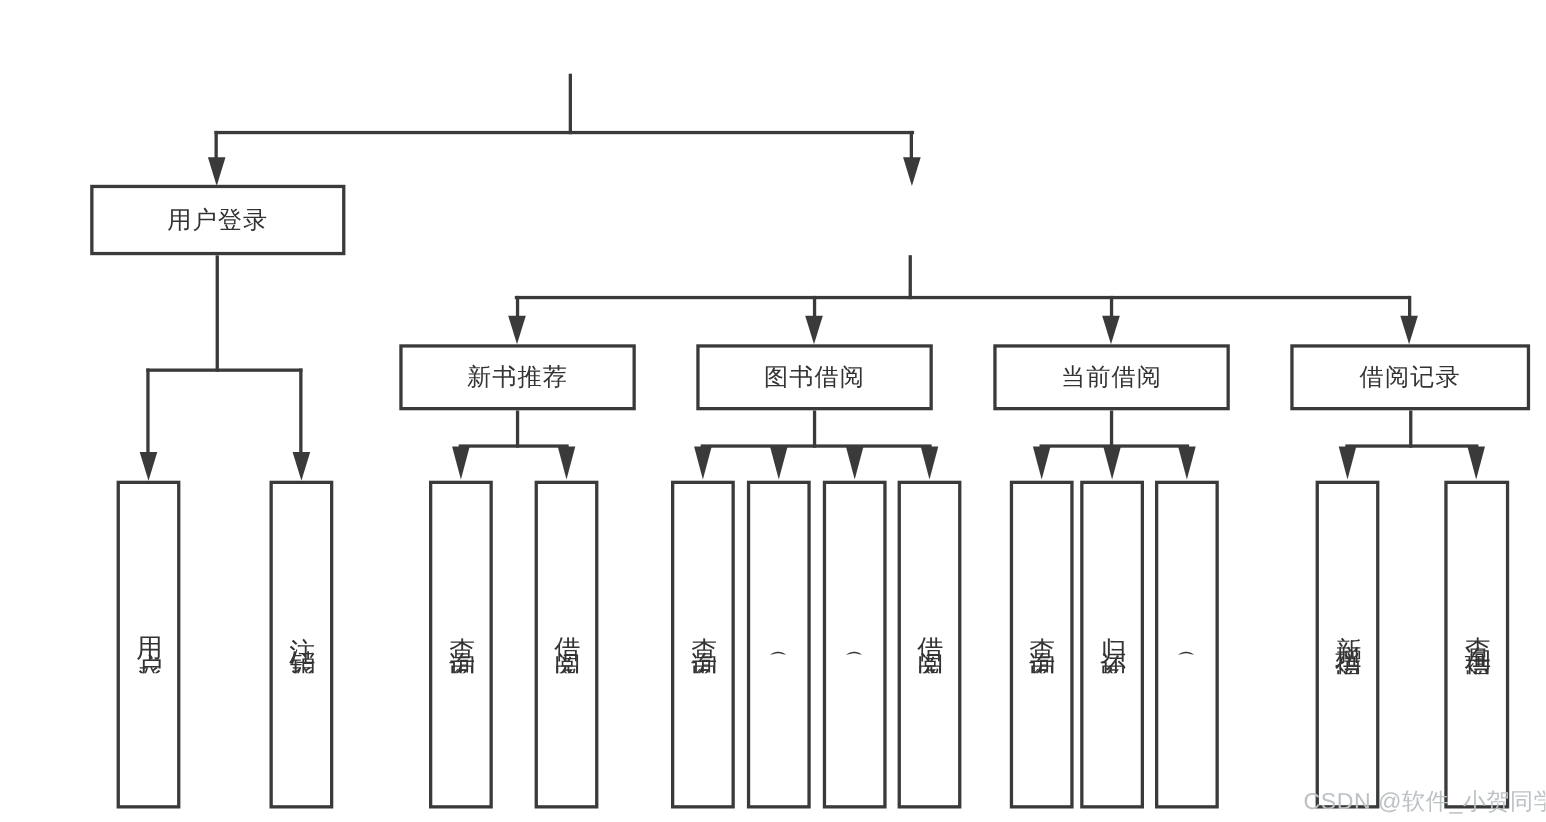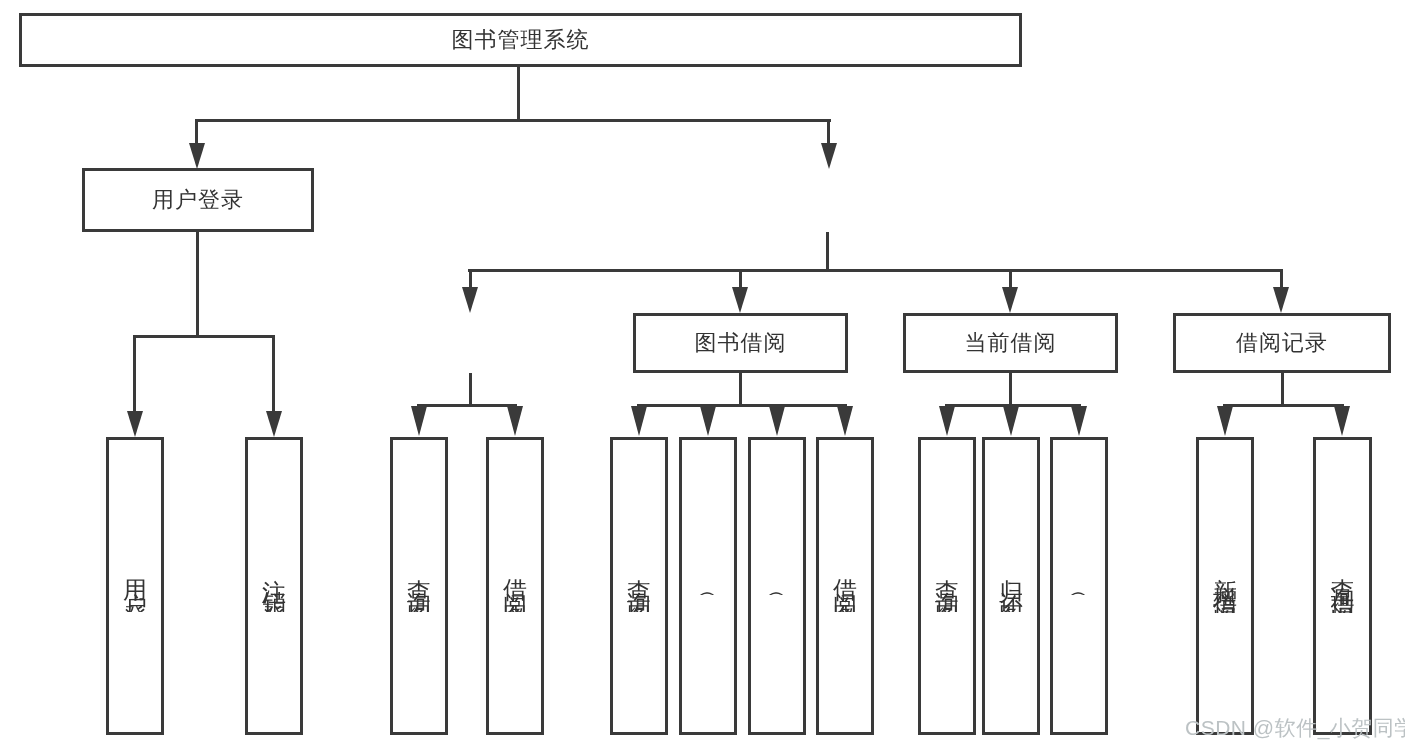--- a/index.html
+++ b/index.html
@@ -38,23 +38,20 @@
   .watermark{
     position:absolute;left:1185px;top:714px;z-index:10;
     color:var(--wm);font-size:21px;letter-spacing:0.5px;white-space:nowrap;
   }
 </style>
 </head>
 <body>
 
 <div class="stage">
 
-  <div class="box" style="left:19px;top:13px;width:1003px;height:54px;">
-    <span>图书管理系统</span>
-  </div>
 
   <div class="line" style="left:517px;top:67px;width:3px;height:55px;"></div>
   <div class="line" style="left:195px;top:119px;width:636px;height:3px;"></div>
   <div class="line" style="left:195px;top:119px;width:3px;height:28px;"></div>
   <div class="arrow" style="left:189px;top:143px;"></div>
   <div class="line" style="left:827px;top:119px;width:3px;height:28px;"></div>
   <div class="arrow" style="left:821px;top:143px;"></div>
 
   <div class="box" style="left:82px;top:168px;width:232px;height:64px;">
     <span>用户登录</span>
@@ -71,20 +68,23 @@
   <div class="line" style="left:468px;top:269px;width:814px;height:3px;"></div>
   <div class="line" style="left:469px;top:269px;width:3px;height:20px;"></div>
   <div class="arrow" style="left:462px;top:287px;"></div>
   <div class="line" style="left:739px;top:269px;width:3px;height:20px;"></div>
   <div class="arrow" style="left:732px;top:287px;"></div>
   <div class="line" style="left:1009px;top:269px;width:3px;height:20px;"></div>
   <div class="arrow" style="left:1002px;top:287px;"></div>
   <div class="line" style="left:1280px;top:269px;width:3px;height:20px;"></div>
   <div class="arrow" style="left:1273px;top:287px;"></div>
 
+  <div class="box" style="left:363px;top:313px;width:215px;height:60px;">
+    <span>新书推荐</span>
+  </div>
   <div class="box" style="left:903px;top:313px;width:215px;height:60px;">
     <span>当前借阅</span>
   </div>
   <div class="box" style="left:633px;top:313px;width:215px;height:60px;">
     <span>图书借阅</span>
   </div>
   <div class="box" style="left:1173px;top:313px;width:218px;height:60px;">
     <span>借阅记录</span>
   </div>
 

